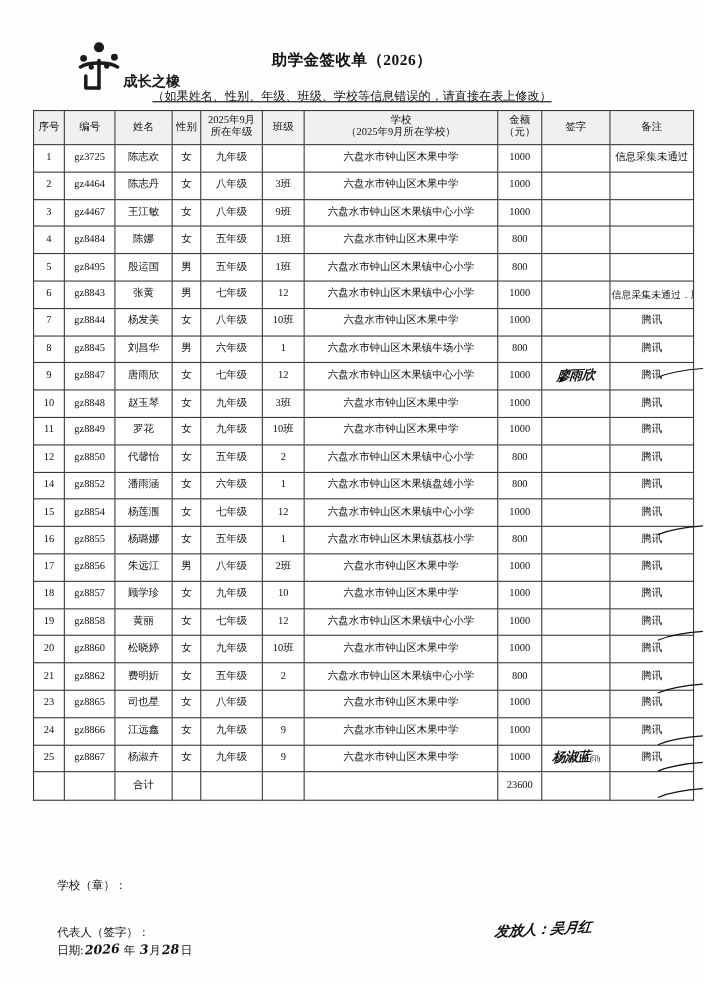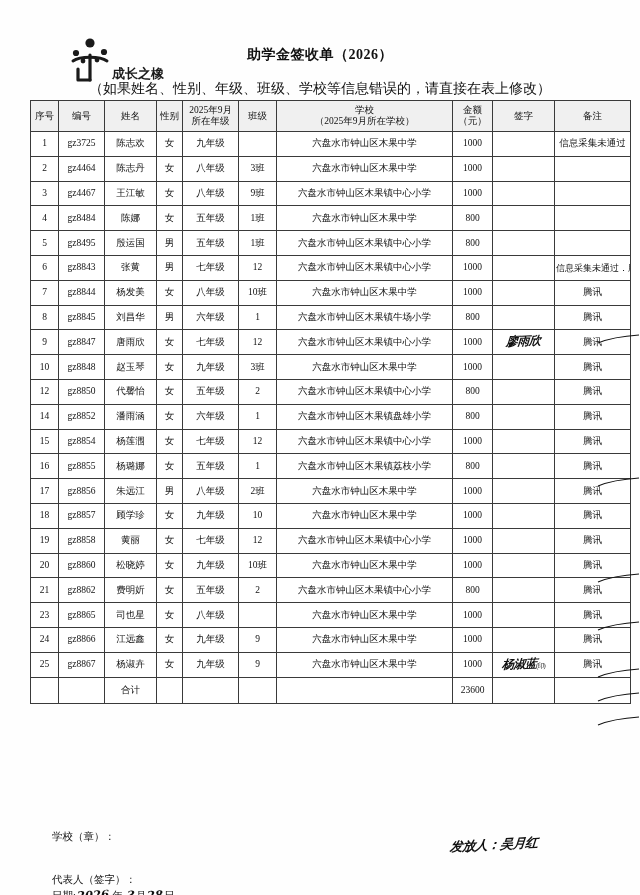--- a/index.html
+++ b/index.html
@@ -49,22 +49,23 @@
     font-weight: bold;
     letter-spacing: 0.5px;
     font-family: "Liberation Serif", "DejaVu Serif", serif;
   }
   .doc-subtitle {
     position: absolute;
     left: 0;
     top: 50px;
     width: 640px;
     text-align: center;
-    font-size: 14px;
+    font-size: 11px;
     font-weight: normal;
+    text-decoration: underline;
   }
 
   
   .table-wrap {
     position: absolute;
     left: 30px;
     top: 100px;
     width: 580px;
   }
   table.grant {
@@ -152,21 +153,20 @@
     left: 0;
     top: 790px;
     width: 640px;
     height: 105px;
     font-size: 10.5px;
   }
   .f-line {
     position: absolute;
     left: 52px;
     white-space: nowrap;
-    margin-top: 32px;
   }
   .f-school { top: 8px; }
   .f-rep    { top: 51px; }
   .f-date   { top: 66px; }
 
   .date-hand {
     font-family: "DejaVu Serif", serif;
     font-weight: bold;
     font-style: italic;
     font-size: 11.5px;
@@ -375,20 +375,32 @@
             <td>赵玉琴</td>
             <td>女</td>
             <td>九年级</td>
             <td>3班</td>
             <td>六盘水市钟山区木果中学</td>
             <td>1000</td>
             <td></td>
             <td>腾讯</td>
           </tr>
           <tr>
+            <td>11</td>
+            <td>gz8849</td>
+            <td>罗花</td>
+            <td>女</td>
+            <td>九年级</td>
+            <td>10班</td>
+            <td>六盘水市钟山区木果中学</td>
+            <td>1000</td>
+            <td></td>
+            <td>腾讯</td>
+          </tr>
+          <tr>
             <td>12</td>
             <td>gz8850</td>
             <td>代馨怡</td>
             <td>女</td>
             <td>五年级</td>
             <td>2</td>
             <td>六盘水市钟山区木果镇中心小学</td>
             <td>800</td>
             <td></td>
             <td>腾讯</td>

